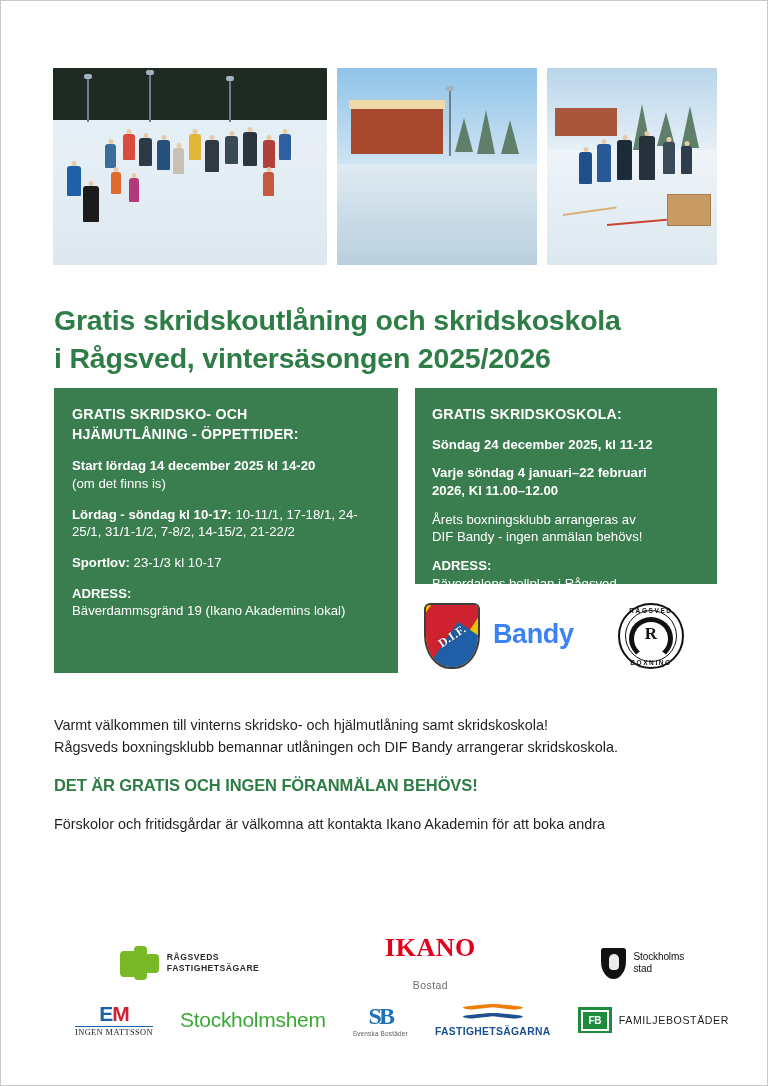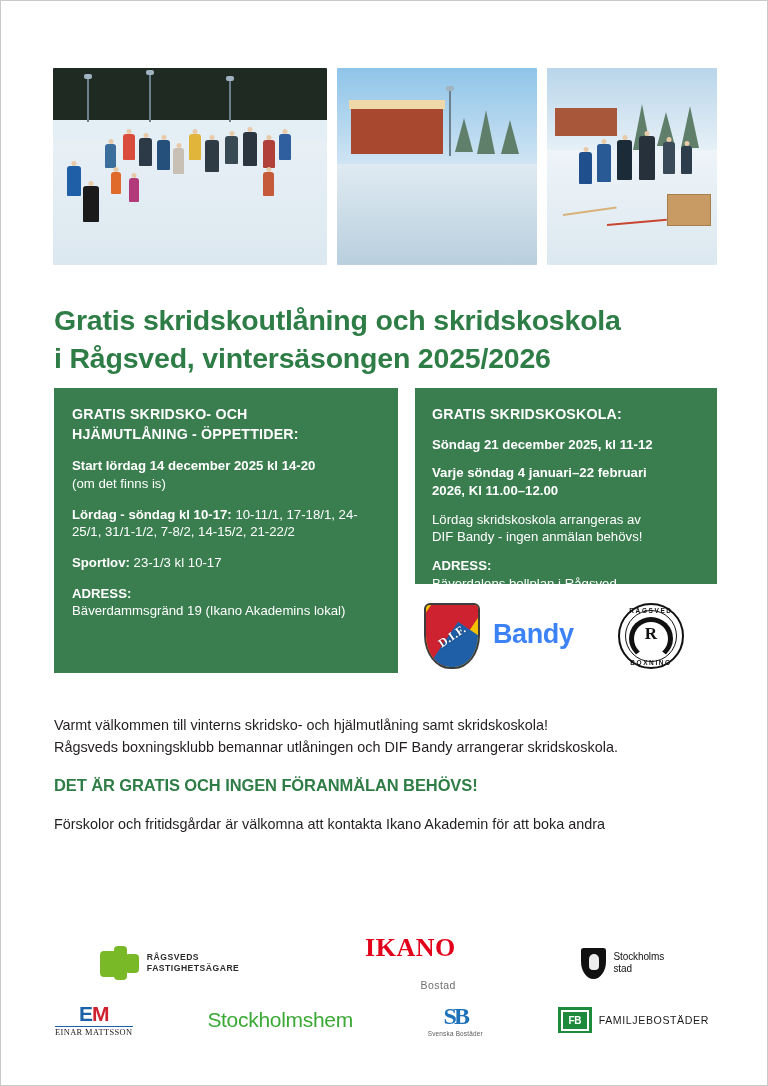--- a/index.html
+++ b/index.html
@@ -292,21 +292,21 @@
     top: 866px;
     width: 600px;
     color: #3a3a3a;
     font-size: 9.6px;
     line-height: 1.62;
   }
 
   
   .sponsor-row {
     position: absolute;
-    left: 36px;
+    left: 56px;
     width: 690px;
     display: flex;
     align-items: center;
   }
   .row-1 { top: 936px; height: 52px; justify-content: space-around; }
   .row-2 { top: 994px; height: 50px; justify-content: space-between; padding: 0 18px; box-sizing: border-box; }
   .sponsor {
     display: flex;
     align-items: center;
     gap: 7px;
@@ -344,21 +344,20 @@
     font-weight: bold;
     font-size: 26px;
     color: #e2001a;
     letter-spacing: 0.5px;
   }
   .ikano-sub {
     margin-top: 19px;
     font-size: 10.5px;
     color: #6e6e6e;
     letter-spacing: 0.4px;
-    text-align: right;
   }
 
   
   .sts-shield {
     width: 25px; height: 31px;
     background: #111;
     border-radius: 3px 3px 14px 14px / 3px 3px 20px 20px;
     position: relative;
   }
   .sts-shield::after {
@@ -559,30 +558,30 @@
     <div class="blk">
       <span class="b">ADRESS:</span><br>
       <span>Bäverdammsgränd 19 (Ikano Akademins lokal)</span>
     </div>
   </section>
 
   <section class="box box-right">
     <h2>GRATIS SKRIDSKOSKOLA:</h2>
 
     <div class="blk tight">
-      <span class="lead">Söndag 21 december 2025, kl 11-12</span>
+      <span class="lead">Söndag 24 december 2025, kl 11-12</span>
     </div>
 
     <div class="blk tight">
       <span class="lead">Varje söndag 4 januari–22 februari</span><br>
       <span class="lead">2026, Kl 11.00–12.00</span>
     </div>
 
     <div class="blk tight">
-      <span>Lördag skridskoskola arrangeras av</span><br>
+      <span>Årets boxningsklubb arrangeras av</span><br>
       <span>DIF Bandy - ingen anmälan behövs!</span>
     </div>
 
     <div class="blk tight">
       <span class="b">ADRESS:</span><br>
       <span>Bäverdalens bollplan i Rågsved</span>
     </div>
   </section>
 
   <div class="club-logos">
@@ -650,35 +649,44 @@
     </div>
   </div>
 
   <div class="sponsor-row row-2">
 
     <div class="sponsor em-box">
       <div>
         <div class="em-mark">
           <span class="em-e">E</span><span class="em-m">M</span>
         </div>
-        <div class="em-sub">EINAR MATTSSON</div>
+        <div class="em-sub">INGEN MATTSSON</div>
       </div>
     </div>
 
     <div class="sponsor">
       <div class="shem">Stockholmshem</div>
     </div>
 
     <div class="sponsor sb-box">
       <div>
         <div class="sb-mark">SB</div>
         <div class="sb-sub">Svenska Bostäder</div>
       </div>
     </div>
 
+    <div class="sponsor fa-box">
+      <div>
+        <div class="fa-wave">
+          <i class="fa-w1"></i>
+            <i class="fa-w2"></i>
+        </div>
+        <div class="fa-txt">FASTIGHETSÄGARNA</div>
+      </div>
+    </div>
 
     <div class="sponsor">
       <div class="fb-mark">
         <span>FB</span>
       </div>
       <div class="fb-txt">FAMILJEBOSTÄDER</div>
     </div>
   </div>
 
 </div>

